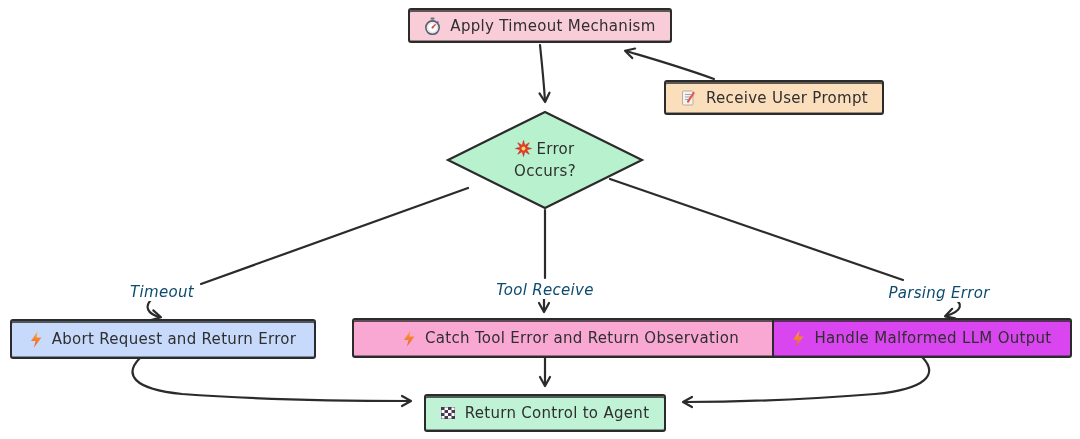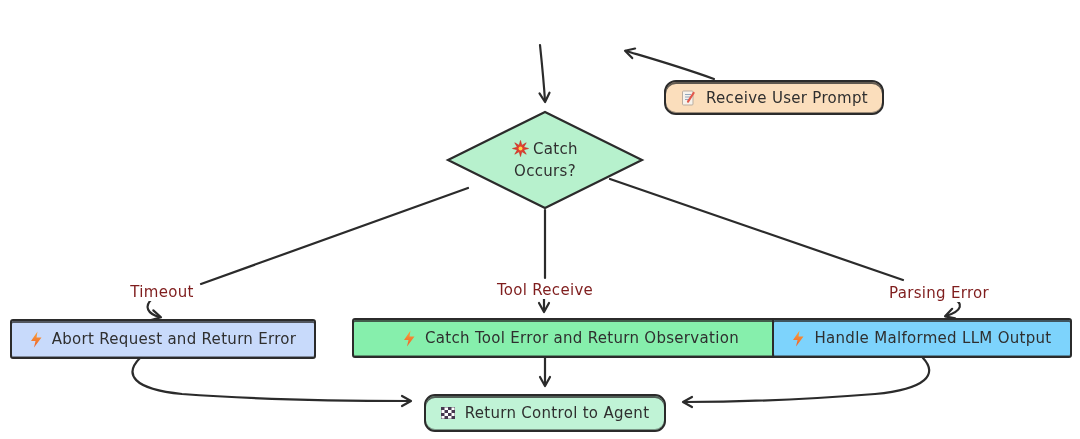--- a/index.html
+++ b/index.html
@@ -20,22 +20,22 @@
   .diamond-node svg.shape { position:absolute; left:0; top:0; }
   .diamond-text {
     position:absolute; left:0; top:0; right:0; bottom:0;
     display:flex; align-items:center; justify-content:center; text-align:center;
   }
   .diamond-label { width:92px; font-size:15px; line-height:22px; color:#2f2f2f; letter-spacing:0.3px; }
   .diamond-label .icon { vertical-align:-3px; margin-right:4px; }
 
   .edge-label {
     position:absolute; transform:translateX(-50%);
-    font-size:15px; color:#7f1d1d; background:#ffffff; padding:0 3px;
-    white-space:nowrap; letter-spacing:0.3px;
+    font-size:15px; color:#0c4a6e; background:#ffffff; padding:0 3px;
+    white-space:nowrap; letter-spacing:0.3px;font-style:italic;
   }
 </style>
 </head>
 <body>
 
 <div class="canvas">
 
   <svg class="edges" viewBox="0 0 1080 439">
     <defs>
       <marker id="ah" viewBox="0 0 14 14" refX="10" refY="7" markerWidth="14" markerHeight="14" markerUnits="userSpaceOnUse" orient="auto-start-reverse">
@@ -54,22 +54,36 @@
       <path d="M545,210 L545,278"></path>
       <path d="M544,299 L544,311" marker-end="url(#ah)"></path>
       <path d="M610,179 L903,280"></path>
       <path d="M951,298 C965,303 962,311 946,316" marker-end="url(#ah)"></path>
       <path d="M140,358 C124,374 132,389 182,394 C262,400 342,401 410,401" marker-end="url(#ah)"></path>
       <path d="M545,358 L545,385" marker-end="url(#ah)"></path>
       <path d="M923,358 C938,374 927,389 875,394 C798,400 726,402 684,402" marker-end="url(#ah)"></path>
     </g>
   </svg>
 
+  <div class="node" style="left: 408px; top: 8px; width: 264px; height: 35px; background-color: rgb(249, 205, 215);">
+    <span class="icon">
+      <svg width="16" height="18" viewBox="0 0 16 18">
+        <rect x="6.6" y="0.4" width="3.8" height="2.2" rx="0.6" fill="#6b7280"></rect>
+        <line x1="8.5" y1="2.6" x2="8.5" y2="4" stroke="#6b7280" stroke-width="1.4"></line>
+        <line x1="13.4" y1="4.4" x2="14.6" y2="5.6" stroke="#6b7280" stroke-width="1.3"></line>
+        <circle cx="8.5" cy="10.6" r="6.7" fill="#f3f4f6" stroke="#59606e" stroke-width="1.6"></circle>
+        <circle cx="8.5" cy="10.6" r="4.8" fill="#ffffff" stroke="#d3d7dd" stroke-width="0.8"></circle>
+        <line x1="8.5" y1="10.6" x2="11.2" y2="7.8" stroke="#dd3b3b" stroke-width="1.4" stroke-linecap="round"></line>
+        <circle cx="8.5" cy="10.6" r="1" fill="#dd3b3b"></circle>
+      </svg>
+    </span>
+    <span>Apply Timeout Mechanism</span>
+  </div>
 
-  <div class="node" style="left: 664px; top: 80px; width: 220px; height: 35px; background-color: rgb(251, 222, 188); border-radius: 12px;">
+  <div class="node" style="left: 664px; top: 80px; width: 220px; height: 35px; background-color: rgb(251, 222, 188);">
     <span class="icon">
       <svg width="16" height="16" viewBox="0 0 16 16">
         <rect x="2.5" y="1" width="10.5" height="14" rx="1" fill="#f7f3ec" stroke="#b9ada0" stroke-width="1"></rect>
         <path d="M5,4.5 h6 M5,7 h6 M5,9.5 h4" stroke="#93a7bb" stroke-width="1" fill="none"></path>
         <path d="M13.6,3 L8,11.6" stroke="#e2574c" stroke-width="2.2" stroke-linecap="round"></path>
         <path d="M8,11.6 L6.8,13.4 L7.3,11.9 Z" fill="#caa46a"></path>
       </svg>
     </span>
     <span>Receive User Prompt</span>
   </div>
@@ -78,53 +92,53 @@
     <svg class="shape" width="200" height="100" viewBox="0 0 200 100">
       <polygon points="100,2 197,50 100,98 3,50" stroke="#2b2b2b" stroke-width="2.2" style="fill: rgb(183, 241, 205);"></polygon>
     </svg>
     <div class="diamond-text">
       <div class="diamond-label">
         <span class="icon">
           <svg width="17" height="17" viewBox="0 0 17 17">
             <polygon points="8.5,0.5 9.8,5.4 14.2,2.8 11.6,7.2 16.5,8.5 11.6,9.8 14.2,14.2 9.8,11.6 8.5,16.5 7.2,11.6 2.8,14.2 5.4,9.8 0.5,8.5 5.4,7.2 2.8,2.8 7.2,5.4" fill="#e33d2e" stroke="#c22a1e" stroke-width="0.6"></polygon>
             <circle cx="8.5" cy="8.5" r="2" fill="#ffd34d"></circle>
           </svg>
-        </span><span>Catch Occurs?</span>
+        </span><span>Error Occurs?</span>
       </div>
     </div>
   </div>
 
   <div class="node" style="left: 10px; top: 319px; width: 306px; height: 40px; background-color: rgb(200, 218, 251);">
     <span class="icon">
       <svg width="12" height="17" viewBox="0 0 12 17">
         <polygon points="7.5,0.5 1,10 5.5,10 4,16.5 11.5,6.5 6.5,6.5" fill="url(#boltGrad)"></polygon>
       </svg>
     </span>
     <span>Abort Request and Return Error</span>
   </div>
 
-  <div class="node" style="left: 352px; top: 318px; width: 438px; height: 40px; background-color: #86efac;">
+  <div class="node" style="left: 352px; top: 318px; width: 438px; height: 40px; background-color: #f9a8d4;">
     <span class="icon">
       <svg width="12" height="17" viewBox="0 0 12 17">
         <polygon points="7.5,0.5 1,10 5.5,10 4,16.5 11.5,6.5 6.5,6.5" fill="url(#boltGrad)"></polygon>
       </svg>
     </span>
     <span>Catch Tool Error and Return Observation</span>
   </div>
 
-  <div class="node" style="left: 772px; top: 318px; width: 300px; height: 40px; background-color: #7dd3fc;">
+  <div class="node" style="left: 772px; top: 318px; width: 300px; height: 40px; background-color: #d946ef;">
     <span class="icon">
       <svg width="12" height="17" viewBox="0 0 12 17">
         <polygon points="7.5,0.5 1,10 5.5,10 4,16.5 11.5,6.5 6.5,6.5" fill="url(#boltGrad)"></polygon>
       </svg>
     </span>
     <span>Handle Malformed LLM Output</span>
   </div>
 
-  <div class="node" style="left: 424px; top: 394px; width: 242px; height: 38px; background-color: rgb(192, 243, 214); border-radius: 11px;">
+  <div class="node" style="left: 424px; top: 394px; width: 242px; height: 38px; background-color: rgb(192, 243, 214);">
     <span class="icon">
       <svg width="14" height="12" viewBox="0 0 14 12">
         <rect x="0" y="0" width="14" height="12" fill="#ffffff" stroke="#463850" stroke-width="0.8"></rect>
         <g fill="#463850">
           <rect x="0" y="0" width="3.5" height="3"></rect>
             <rect x="7" y="0" width="3.5" height="3"></rect>
           <rect x="3.5" y="3" width="3.5" height="3"></rect>
             <rect x="10.5" y="3" width="3.5" height="3"></rect>
           <rect x="0" y="6" width="3.5" height="3"></rect>
             <rect x="7" y="6" width="3.5" height="3"></rect>

